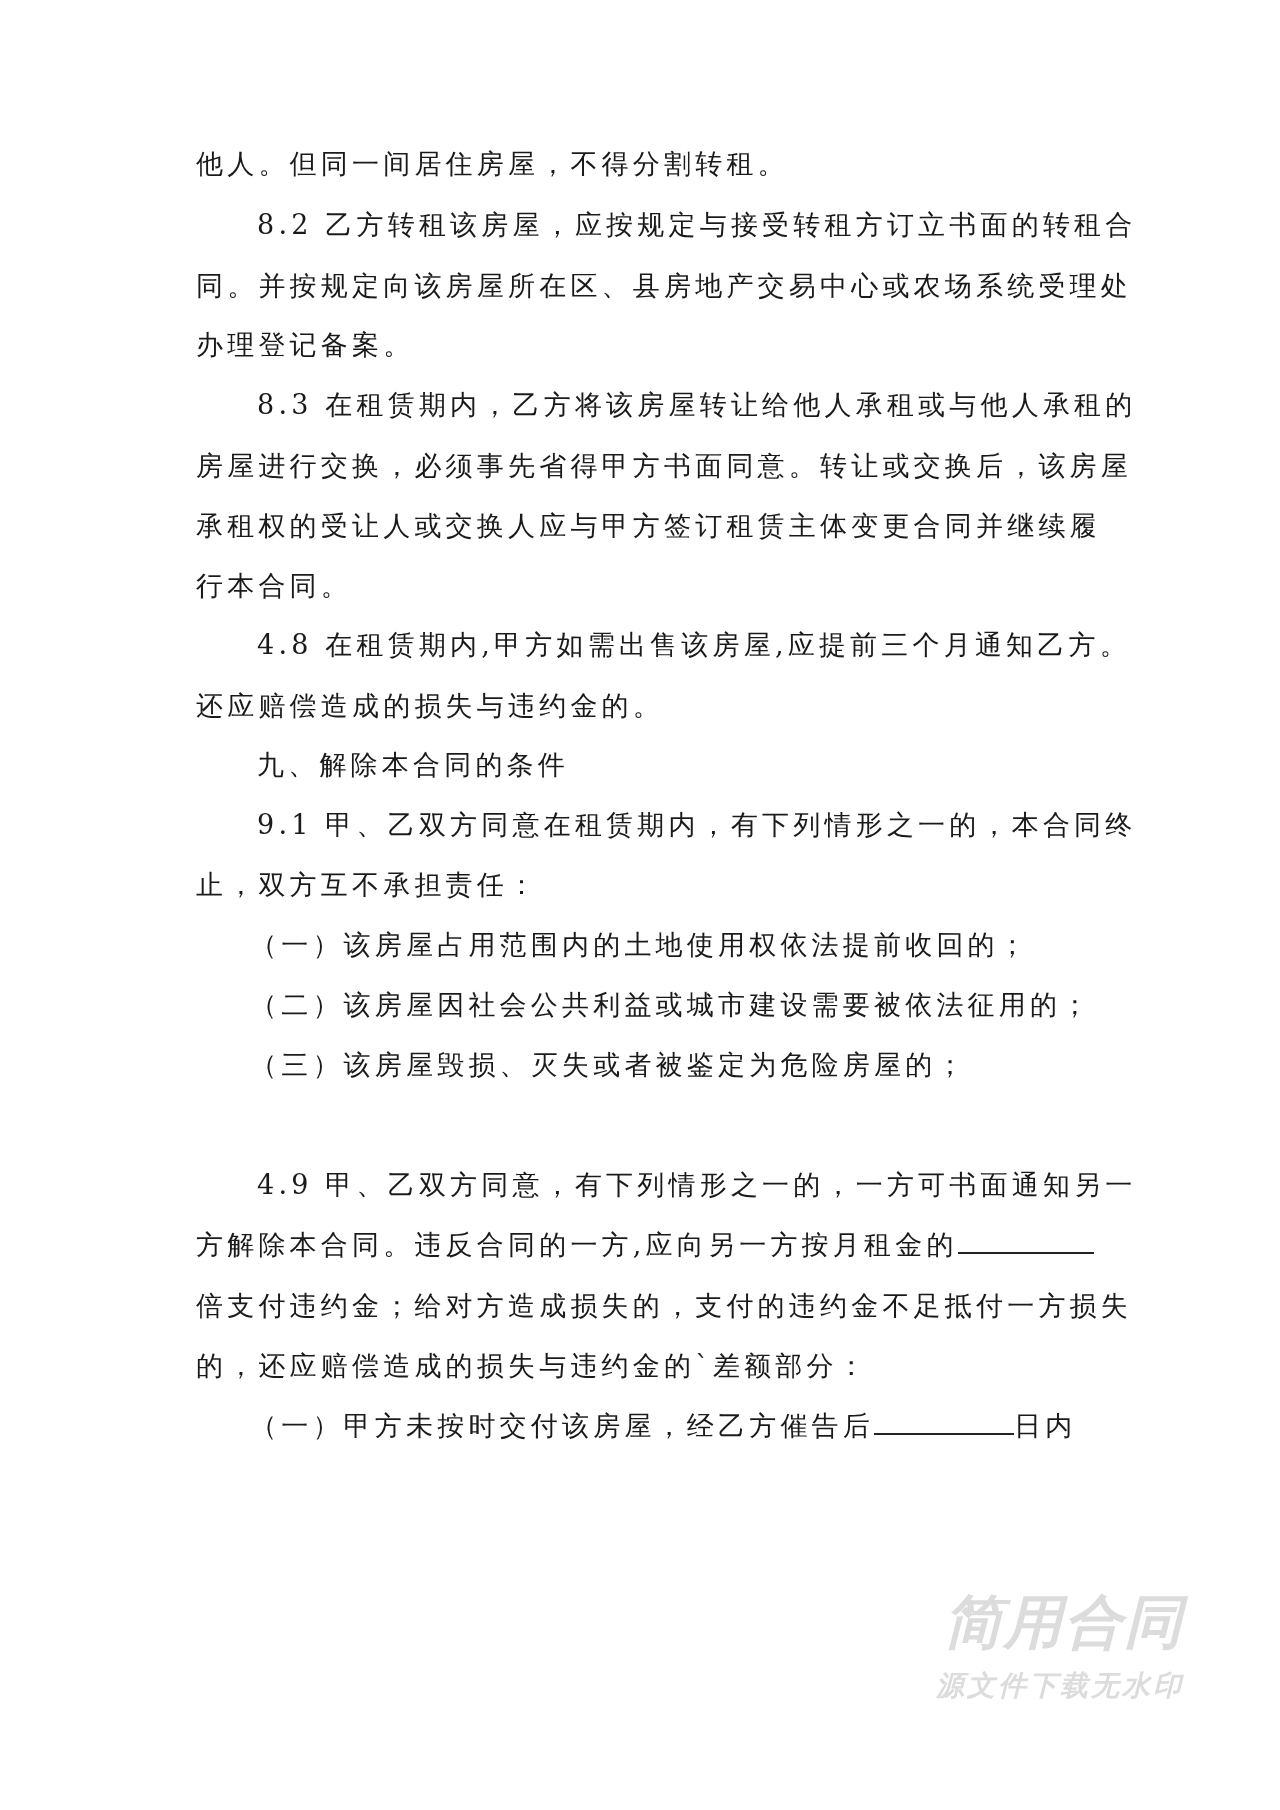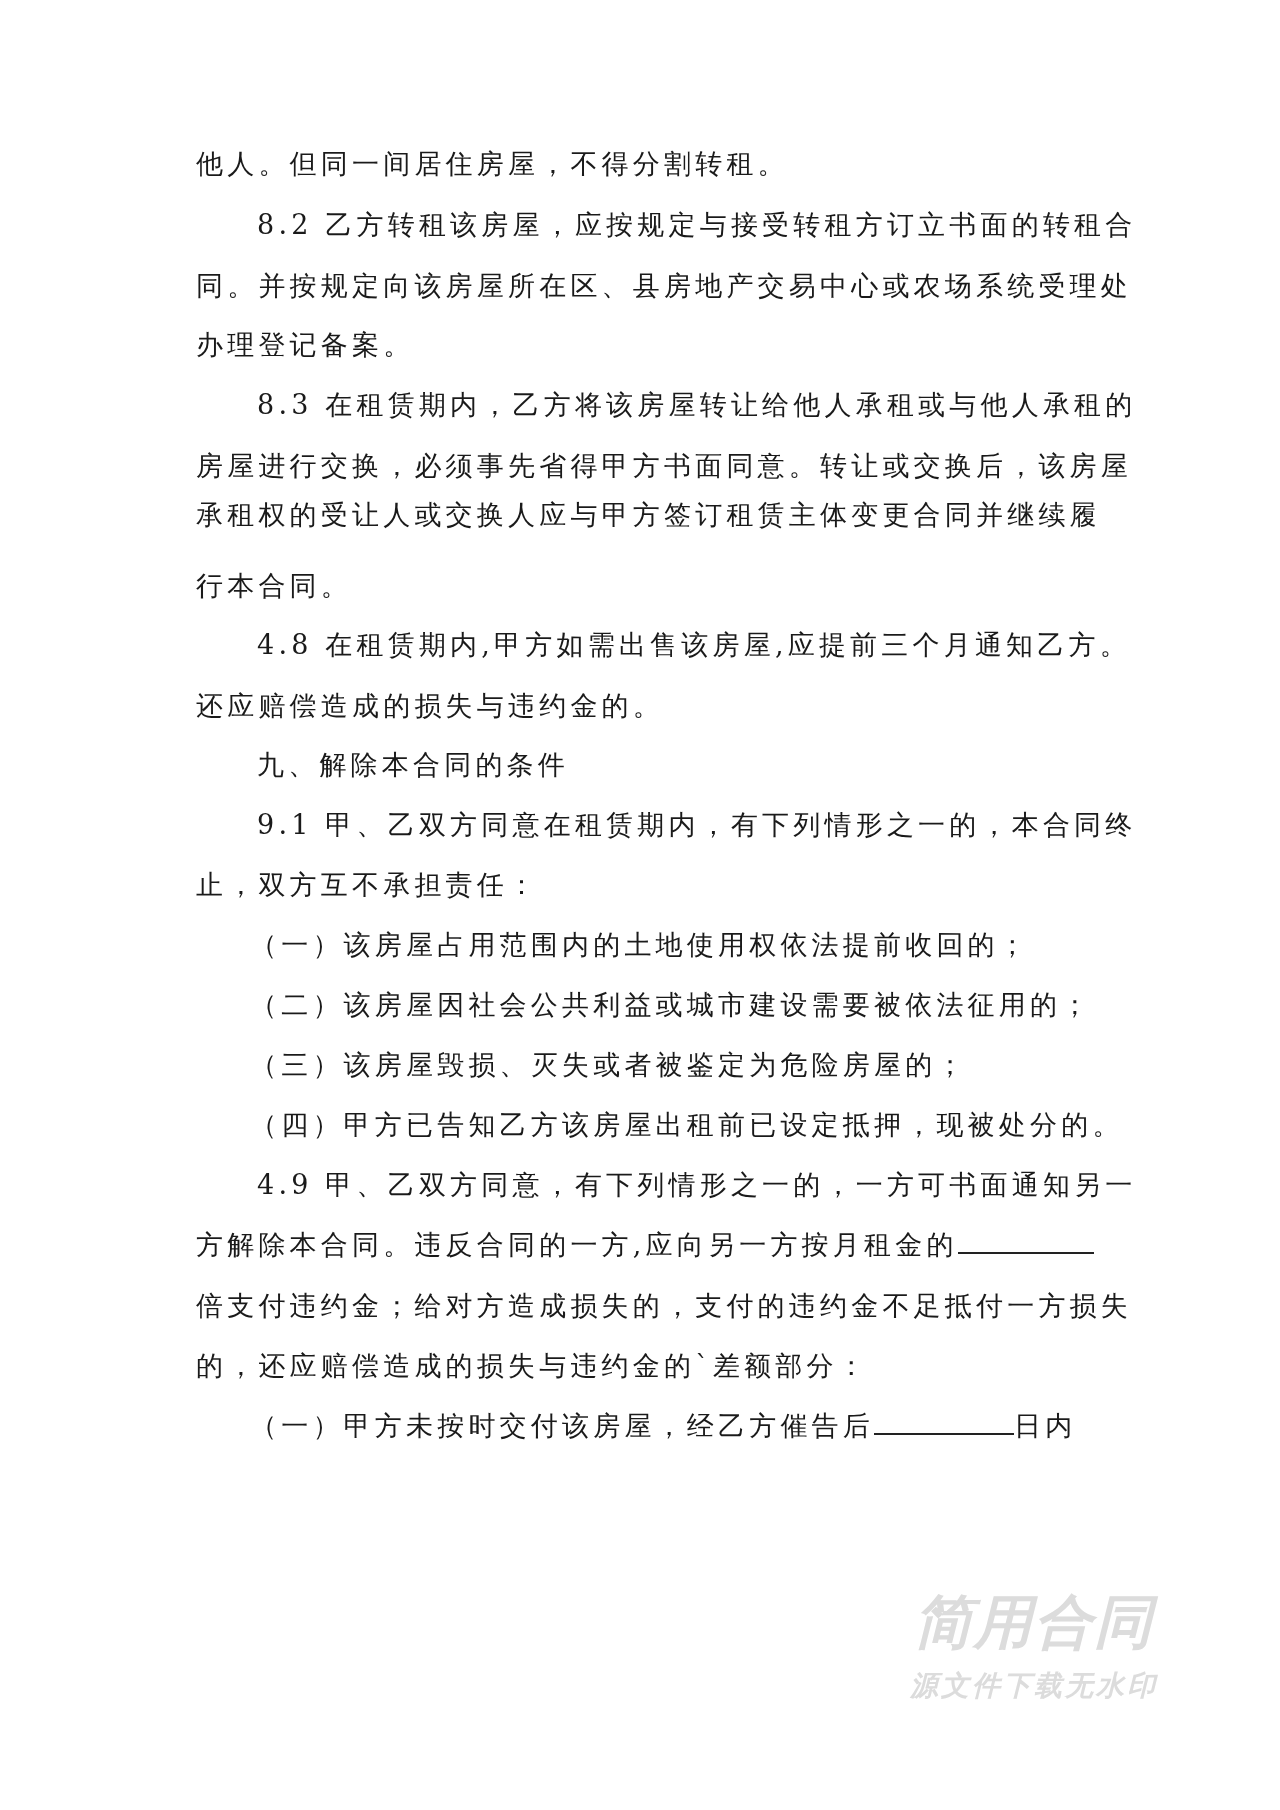--- a/index.html
+++ b/index.html
@@ -37,21 +37,21 @@
     display: inline-block;
     border-bottom: 2px solid #222;
     height: 22px;
     vertical-align: baseline;
   }
   .watermark {
     position: absolute;
     left: 884px;
     top: 1590px;
     width: 300px;
-    text-align: center;
+    text-align: right;
     font-family: "DejaVu Sans", "Liberation Sans", sans-serif;
     color: #dcdcdc;
     pointer-events: none;
     user-select: none;
   }
   .wm-main {
     font-size: 58px;
     font-weight: bold;
     font-style: italic;
     letter-spacing: 2px;
@@ -72,35 +72,34 @@
 <div class="page">
 
   <div class="line" style="top:144px">他人。但同一间居住房屋，不得分割转租。</div>
 
   <div class="line indent" style="top:205px">8.2 乙方转租该房屋，应按规定与接受转租方订立书面的转租合</div>
   <div class="line" style="top:266px">同。并按规定向该房屋所在区、县房地产交易中心或农场系统受理处</div>
   <div class="line" style="top:325px">办理登记备案。</div>
 
   <div class="line indent" style="top:385px">8.3 在租赁期内，乙方将该房屋转让给他人承租或与他人承租的</div>
   <div class="line" style="top:446px">房屋进行交换，必须事先省得甲方书面同意。转让或交换后，该房屋</div>
-  <div class="line" style="top:495px">承租权的受让人或交换人应与甲方签订租赁主体变更合同并继续履</div>
+  <div class="line" style="top:506px">承租权的受让人或交换人应与甲方签订租赁主体变更合同并继续履</div>
   <div class="line" style="top:566px">行本合同。</div>
 
   <div class="line indent" style="top:625px">4.8 在租赁期内,甲方如需出售该房屋,应提前三个月通知乙方。</div>
   <div class="line" style="top:686px">还应赔偿造成的损失与违约金的。</div>
 
   <div class="line indent" style="top:745px">九、解除本合同的条件</div>
 
   <div class="line indent" style="top:805px">9.1 甲、乙双方同意在租赁期内，有下列情形之一的，本合同终</div>
   <div class="line" style="top:865px">止，双方互不承担责任：</div>
 
   <div class="line item" style="top:925px">（一）该房屋占用范围内的土地使用权依法提前收回的；</div>
   <div class="line item" style="top:985px">（二）该房屋因社会公共利益或城市建设需要被依法征用的；</div>
   <div class="line item" style="top:1045px">（三）该房屋毁损、灭失或者被鉴定为危险房屋的；</div>
-  <div class="line item" style="top:1105px">（四）甲方已告知乙方该房屋出租前已设定抵押，现被处分的。</div>
 
   <div class="line indent" style="top:1165px">4.9 甲、乙双方同意，有下列情形之一的，一方可书面通知另一</div>
   <div class="line" style="top:1225px">
     <span>方解除本合同。违反合同的一方,应向另一方按月租金的</span><span class="blank" style="width:136px"></span>
   </div>
   <div class="line" style="top:1286px">倍支付违约金；给对方造成损失的，支付的违约金不足抵付一方损失</div>
   <div class="line" style="top:1346px">的，还应赔偿造成的损失与违约金的`差额部分：</div>
 
   <div class="line item" style="top:1406px">
     <span>（一）甲方未按时交付该房屋，经乙方催告后</span><span class="blank" style="width:140px"></span><span>日内</span>

